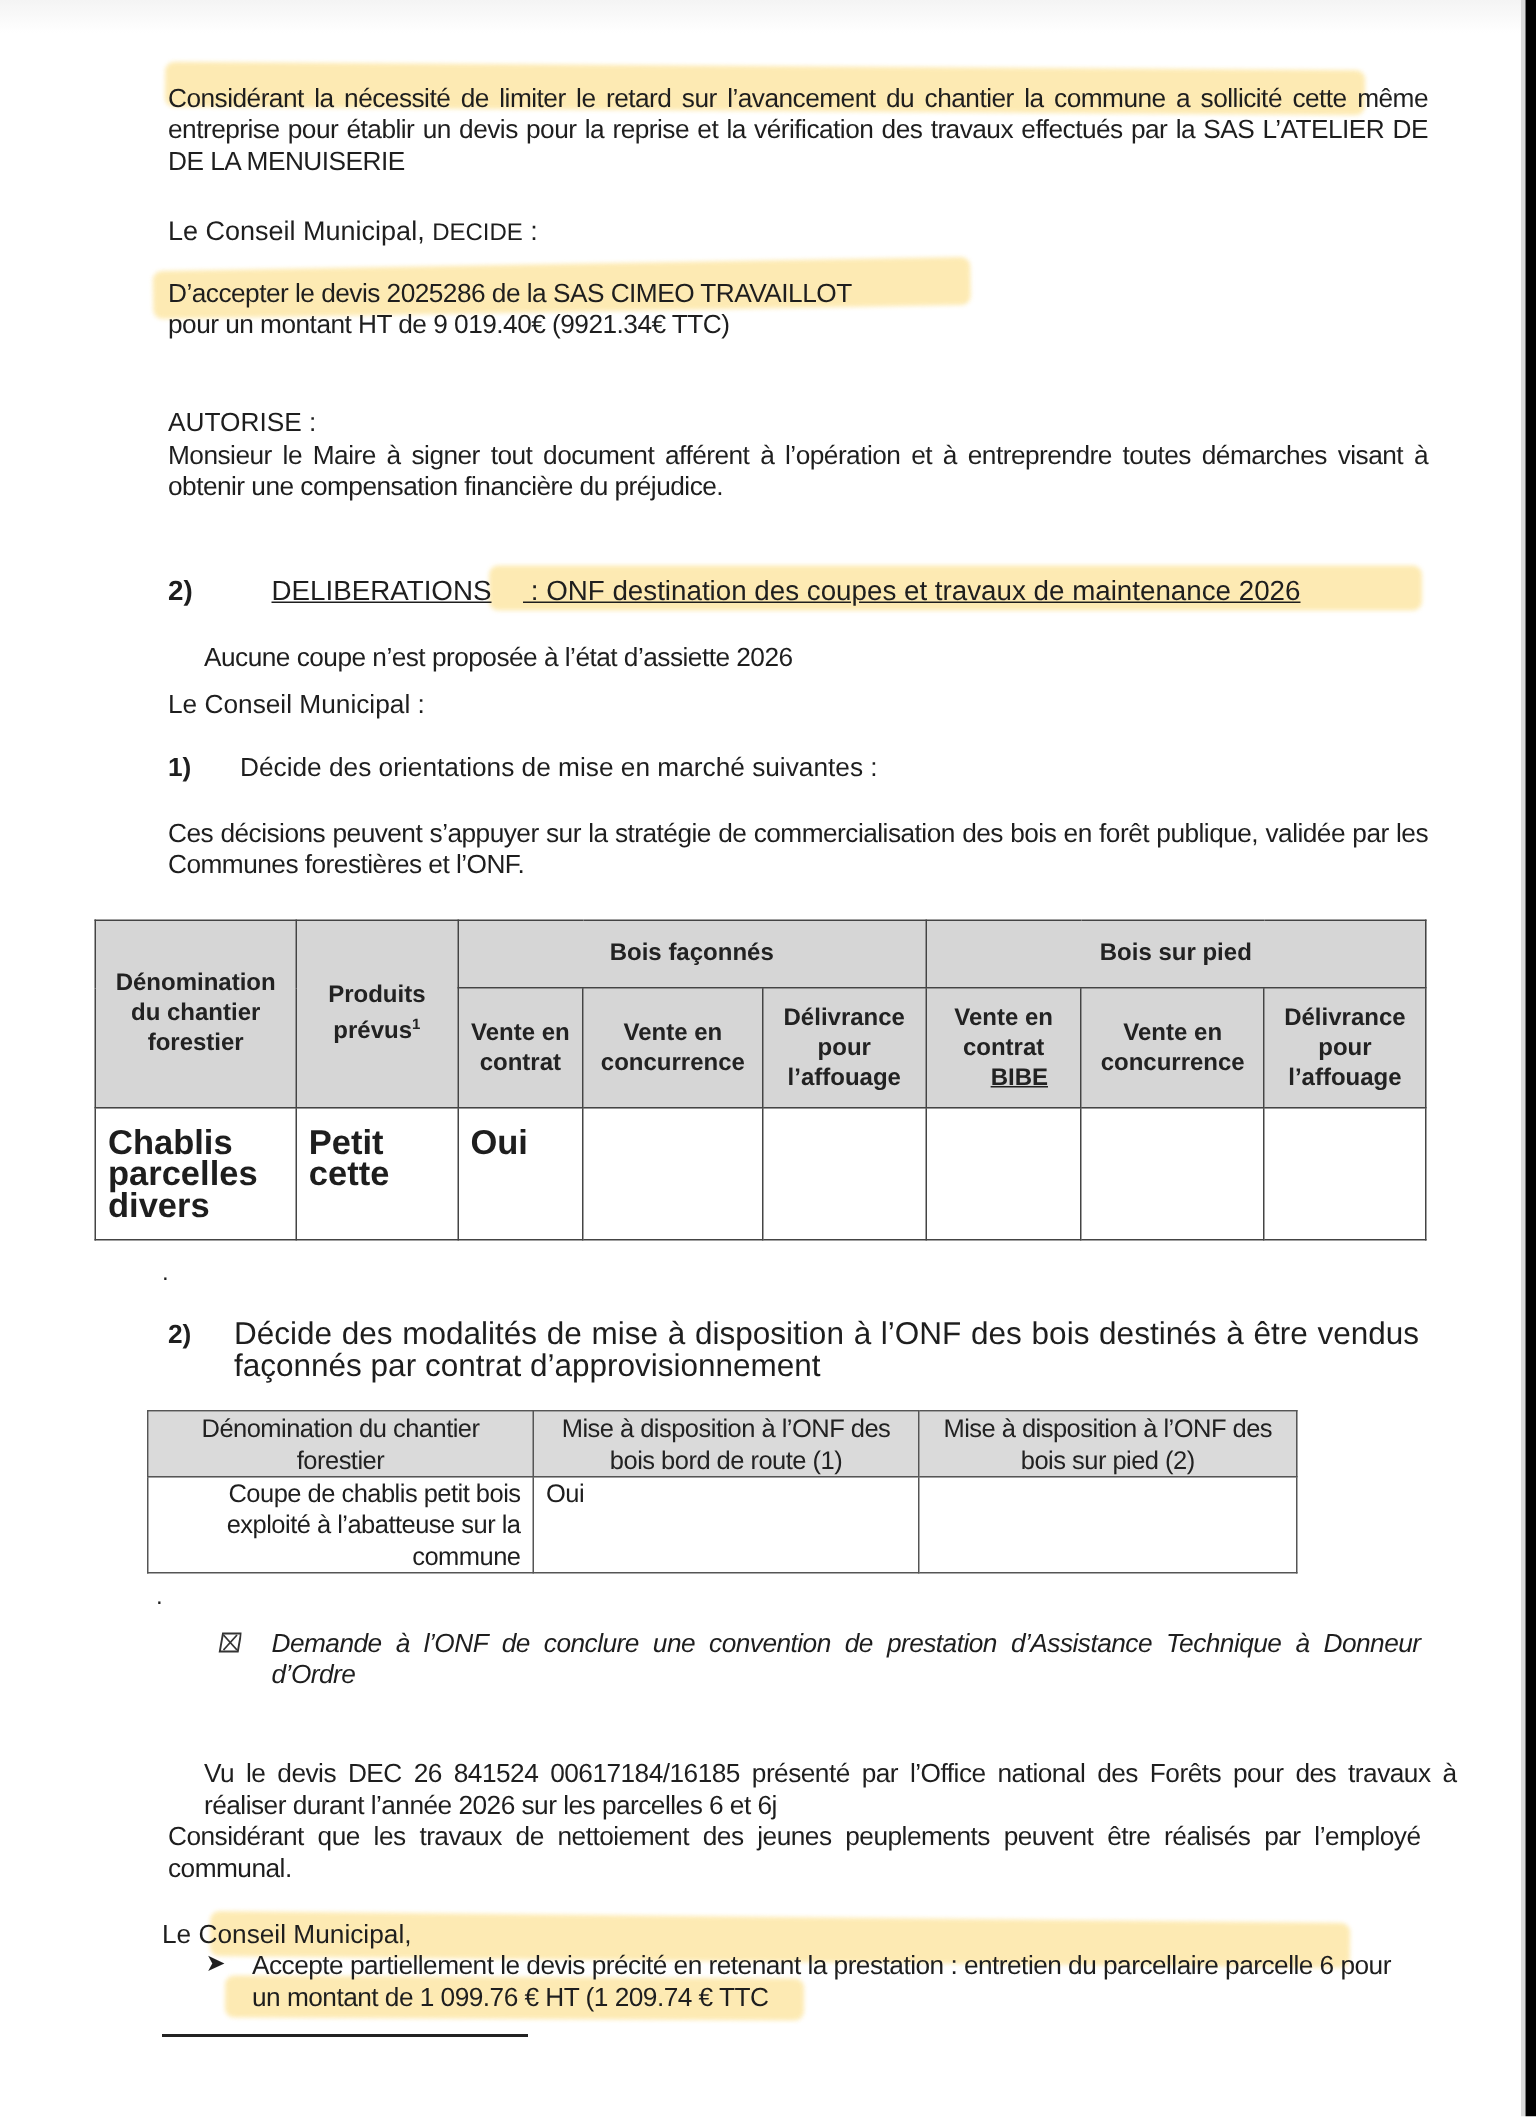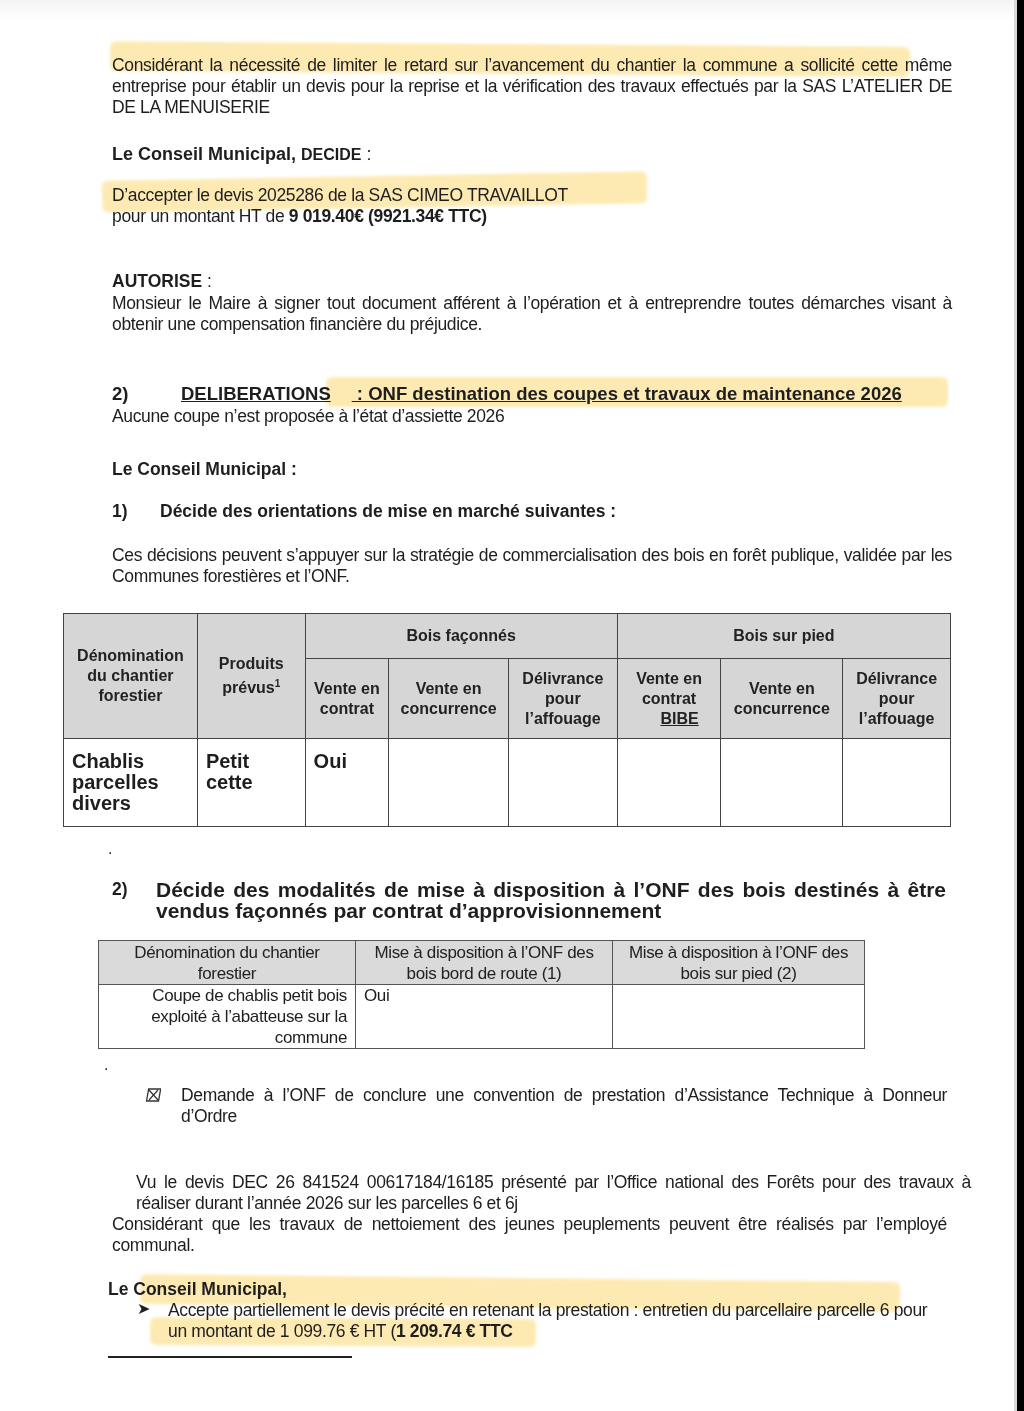--- a/index.html
+++ b/index.html
@@ -14,27 +14,27 @@
     position:absolute; right:7px; top:0; width:3px; height:1411px; background:#d9d9d9;
   }
   .top-shadow {
     position:absolute; left:0; top:0; width:1024px; height:22px;
     background:linear-gradient(#f4f4f4,#ffffff);
   }
   .blk { position:absolute; left:112px; width:840px; font-size:17.5px; line-height:21px; }
   .just { text-align:justify; text-align-last:left; }
   .cond { letter-spacing:-0.35px; }
   .hl { position:absolute; background:#fde7a6; opacity:0.85; border-radius:6px; filter:blur(1.5px); }
-  .bold { font-weight:bold; }
+  .bold { font-weight:normal; }
   .u { text-decoration:underline;margin-left:21px; }
   .num { position:absolute; font-weight:bold; font-size:17.5px; }
   table { border-collapse:collapse; position:absolute; }
   .t1 td, .t1 th { border:1.5px solid #444; font-weight:bold; font-size:16px; line-height:20px; padding:2px 6px; }
   .t1 th { background:#d6d6d6; color:#222; text-align:center; vertical-align:middle; }
-  .t1 td { vertical-align:top; font-size:20px; line-height:21px; padding:12px 8px; }
+  .t1 td { vertical-align:top; font-size:23px; line-height:21px; padding:12px 8px; }
   .t2 td, .t2 th { border:1.5px solid #555; font-size:17px; line-height:21px; padding:0 8px; }
   .t2 th { background:#dadada; font-weight:normal; text-align:center; color:#222; }
   .t2 td { vertical-align:top; }
   .footnote-rule { position:absolute; left:108px; top:1356px; width:244px; height:1.5px; background:#222; }
 </style>
 </head>
 <body>
 
 <div class="top-shadow"></div>
 <div class="page-edge-inner"></div>
@@ -60,21 +60,21 @@
 <div class="blk" style="top:271px;">
   <span class="bold">AUTORISE</span><span> :</span>
 </div>
 <div class="blk just cond" style="top:293px;">Monsieur le Maire à signer tout document afférent à l’opération et à entreprendre toutes démarches visant à obtenir une compensation financière du préjudice.</div>
 
 <div class="num" style="left:112px;top:383px;font-size:18.5px;">2)</div>
 <div class="blk bold" style="left:160px;top:383px;font-size:18.5px;width:790px;">
   <span class="u">DELIBERATIONS</span><span class="u"> : ONF destination des coupes et travaux de maintenance 2026</span>
 </div>
 
-<div class="blk cond" style="top:406px;">Aucune coupe n’est proposée à l’état d’assiette 2026</div>
+<div class="blk cond" style="top:428px;margin-left:24px;">Aucune coupe n’est proposée à l’état d’assiette 2026</div>
 <div class="blk bold" style="top:459px;">Le Conseil Municipal :</div>
 
 <div class="num" style="left:112px;top:501px;">1)</div>
 <div class="blk bold" style="left:160px;top:501px;width:790px;">Décide des orientations de mise en marché suivantes :</div>
 <div class="blk just cond" style="top:545px;">Ces décisions peuvent s’appuyer sur la stratégie de commercialisation des bois en forêt publique, validée par les Communes forestières et l’ONF.</div>
 
 <table class="t1" style="left:63px;top:613px;width:888px;">
   <tbody>
       <tr style="height:45px;">
     <th rowspan="2" style="width:120px;">Dénomination du chantier forestier</th>
@@ -125,21 +125,21 @@
 
 <div style="position:absolute;left:104px;top:1056px;font-size:16px;">.</div>
 
 <div style="position:absolute;left:145px;top:1087px;width:16px;height:16px;">
   <svg width="16" height="16" viewBox="0 0 16 16">
     <rect x="2" y="2" width="12" height="12" fill="none" stroke="#333" stroke-width="1.3" transform="skewX(-10) translate(2,0)"></rect>
     <line x1="4" y1="3" x2="13" y2="13" stroke="#333" stroke-width="1.2"></line>
     <line x1="13" y1="3" x2="4" y2="13" stroke="#333" stroke-width="1.2"></line>
   </svg>
 </div>
-<div class="blk just cond" style="left:181px;top:1085px;width:766px;">Demande à l’ONF de conclure une convention de prestation d’Assistance Technique à Donneur d’Ordre</div>
+<div class="blk just cond" style="left:181px;top:1085px;width:766px;font-style:italic;">Demande à l’ONF de conclure une convention de prestation d’Assistance Technique à Donneur d’Ordre</div>
 
 <div class="blk just cond" style="top:1172px;width:835px;margin-left:24px;">Vu le devis DEC 26 841524 00617184/16185 présenté par l’Office national des Forêts pour des travaux à réaliser durant l’année 2026 sur les parcelles 6 et 6j</div>
 <div class="blk just cond" style="top:1214px;width:835px;">Considérant que les travaux de nettoiement des jeunes peuplements peuvent être réalisés par l’employé communal.</div>
 
 <div class="blk bold" style="left:108px;top:1279px;">Le Conseil Municipal,</div>
 <div style="position:absolute;left:137px;top:1299px;font-size:16px;">➤</div>
 <div class="blk cond" style="left:168px;top:1300px;width:760px;">
   <span>Accepte partiellement le devis précité en retenant la prestation : entretien du parcellaire parcelle 6 pour un montant de 1 099.76 € HT (</span><span class="bold">1 209.74 € TTC</span>
 </div>
 

